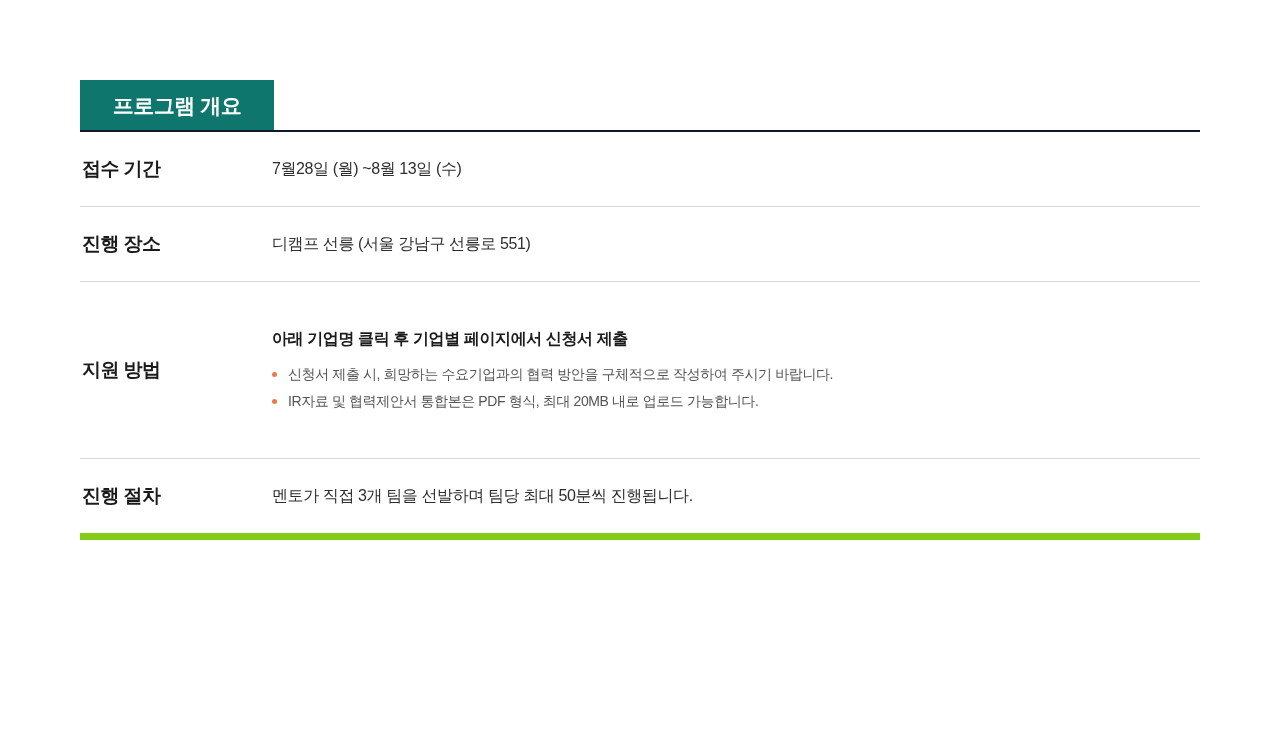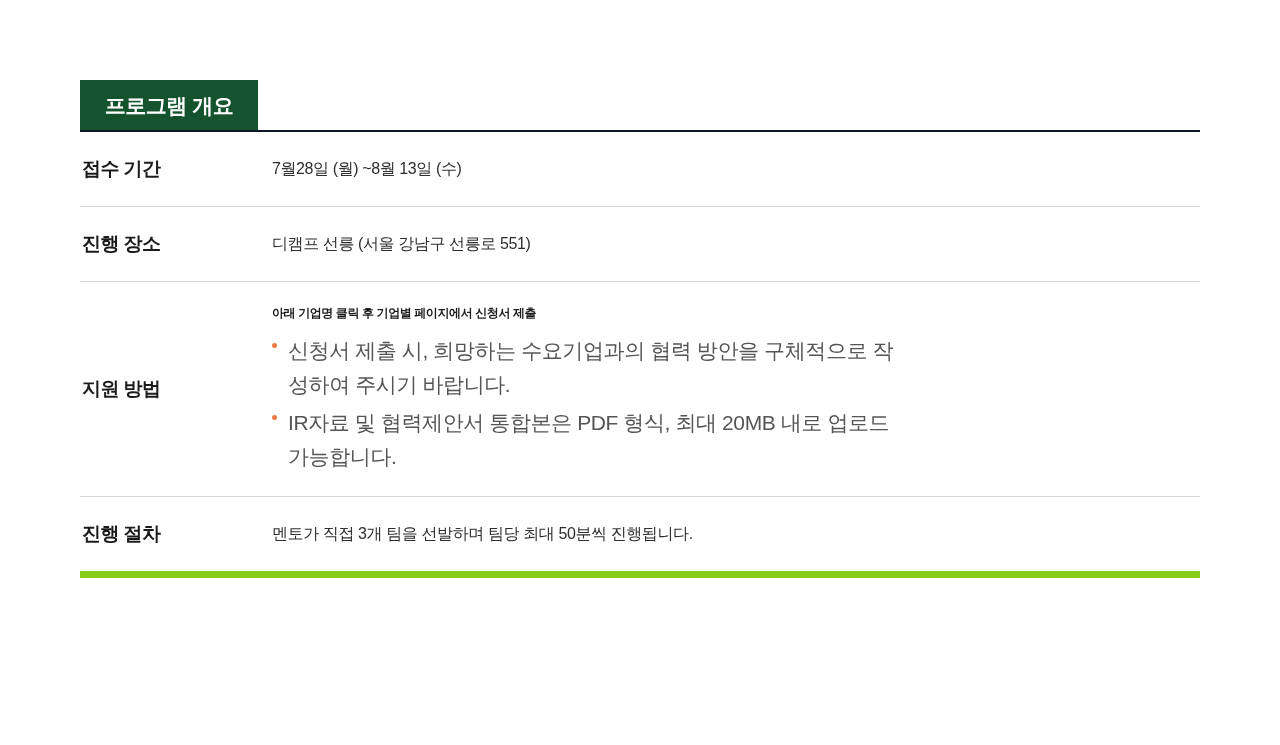--- a/index.html
+++ b/index.html
@@ -20,23 +20,23 @@
     width: 1280px;
     height: 745px;
     box-sizing: border-box;
   }
 
   
   .section-head {
     position: absolute;
     left: 80px;
     top: 80px;
-    width: 178px;
+    width: 194px;
     height: 50px;
-    background: #14532d;
+    background: #0f766e;
     display: flex;
     align-items: center;
     justify-content: center;
     box-sizing: border-box;
   }
   .section-head .title {
     color: #ffffff;
     font-size: 21px;
     font-weight: bold;
     letter-spacing: -0.5px;
@@ -87,36 +87,36 @@
   }
 
   
   .row-support th {
     height: 176px;
   }
   .row-support td {
     padding: 22px 20px 22px 0;
   }
   .lead-text {
-    font-size: 12px;
+    font-size: 16px;
     color: #1b1b1b;
     font-weight: bold;
     letter-spacing: -0.4px;
     line-height: 1.5;
     margin: 0 0 12px 0;
   }
   ul.bullets {
     list-style: none;
     margin: 0;
     padding: 0;
   }
   ul.bullets li {
     position: relative;
     padding-left: 16px;
-    font-size: 21px;
+    font-size: 14px;
     color: #555555;
     line-height: 1.62;
     letter-spacing: -0.4px;
     margin-bottom: 4px;
     max-width: 625px;
   }
   ul.bullets li:last-child {
     margin-bottom: 0;
   }
   ul.bullets li .dot {

